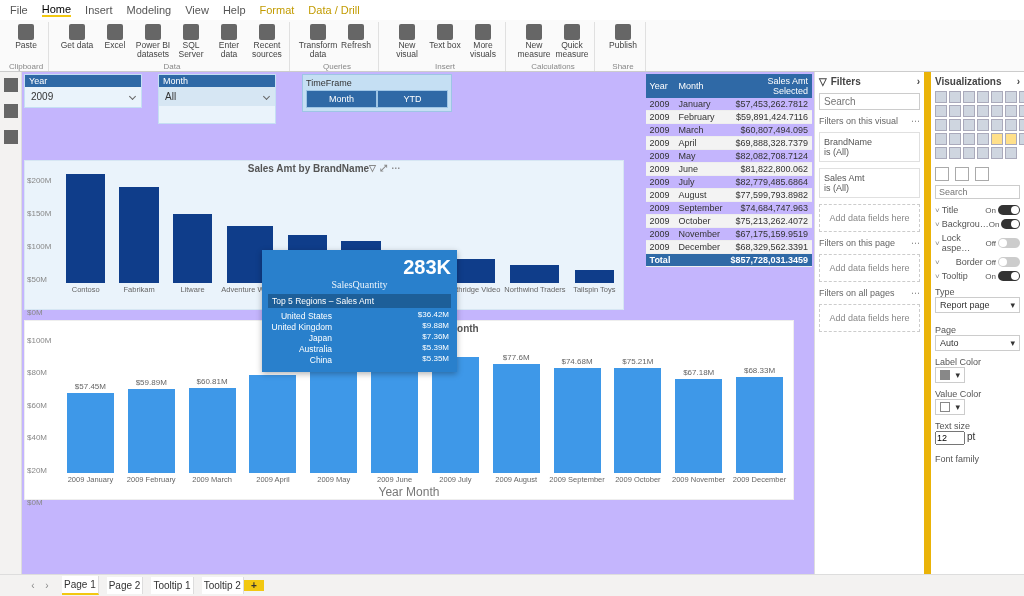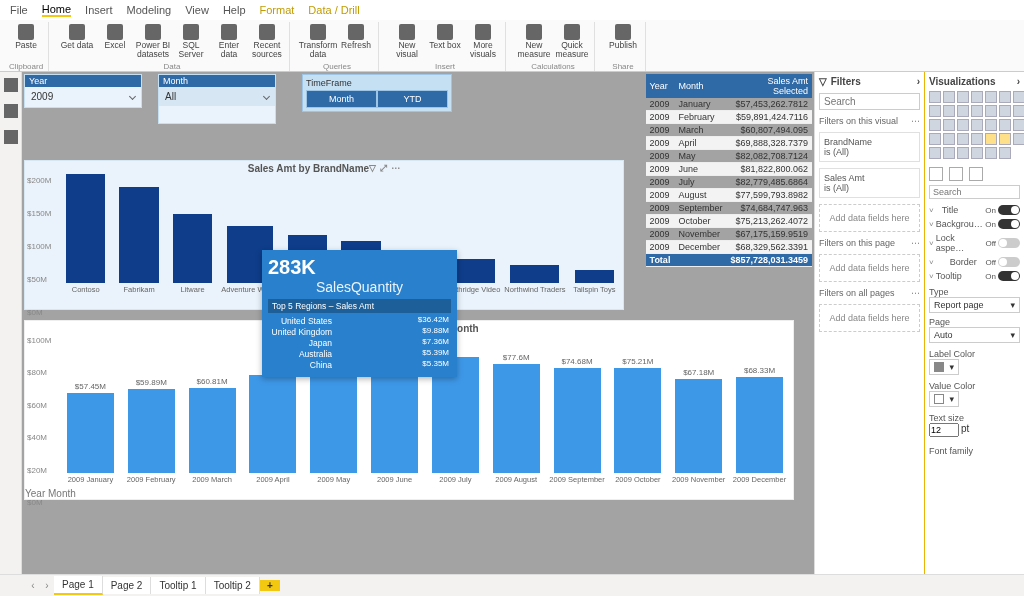--- a/index.html
+++ b/index.html
@@ -17,23 +17,23 @@
 .ribbon-btn .ico { width: 16px; height: 16px; background: #666; border-radius: 2px; margin-bottom: 1px; }
 .ribbon-btn .lbl { font-size: 8.5px; text-align: center; line-height: 1; color: #444; }
 .ribbon-group-name { font-size: 8px; color: #888; margin-top: auto; }
 .clip-col { display: flex; flex-direction: column; font-size: 9px; gap: 0; }
 .clip-col span { padding: 0 2px; cursor: pointer; }
 
 
 .canvas { display: flex; height: calc(596px - 72px - 22px); }
 .left-rail { width: 22px; background: #f3f2f1; border-right: 1px solid #ddd; display: flex; flex-direction: column; align-items: center; padding-top: 6px; gap: 12px; }
 .left-rail div { width: 14px; height: 14px; background: #666; cursor: pointer; }
-.report { flex: 1; position: relative; background: #a3a3a3; overflow: hidden; }
+.report { flex: 1; position: relative; background: #c4b5fd; overflow: hidden; }
 .filters { width: 110px; border-left: 1px solid #ddd; padding: 4px; font-size: 10px; background: #fff; display: flex; flex-direction: column; gap: 6px; }
-.vis-pane { width: 100px; border-left: 1px solid #eab308; background: #fff; font-size: 10px; padding: 4px; display: flex; flex-direction: column; }
+.vis-pane { width: 100px; border-left: 7px solid #eab308; background: #fff; font-size: 10px; padding: 4px; display: flex; flex-direction: column; }
 
 
 .slicer { position: absolute; background: #eaf3fb; border: 1px solid #c5dff3; font-size: 10px; }
 .slicer .hdr { background: #2f69a6; color: #fff; padding: 1px 4px; font-size: 9px; }
 .slicer .val { padding: 4px 6px; display: flex; justify-content: space-between; align-items: center; }
 .chev { border: solid #666; border-width: 0 1px 1px 0; padding: 2px; transform: rotate(45deg); }
 
 .tf { position: absolute; background: #c5dff3; border: 1px solid #9ec5e5; font-size: 9px; padding: 3px; }
 .tf-row { display: flex; margin-top: 2px; }
 .tf-row span { flex: 1; text-align: center; padding: 3px; background: #2f69a6; color: #fff; border: 1px solid #9ec5e5; cursor: pointer; font-size: 9px; }
@@ -51,26 +51,26 @@
 .chart.plain { background: #fff; border-color: #eee; }
 .chart-hdr { padding: 2px 6px; color: #555; font-weight: 600; display: flex; justify-content: center; align-items: center; font-size: 10px; }
 .chart-icons { display: flex; gap: 4px; font-size: 9px; color: #888; }
 .bar-area { position: relative; height: calc(100% - 16px); display: flex; align-items: flex-end; padding: 0 4px 14px 36px; gap: 4px; }
 .ylab { position: absolute; left: 2px; font-size: 8px; color: #888; }
 .bar { flex: 1; display: flex; flex-direction: column; align-items: center; }
 .bar .fill { width: 80%; background: #0f3d8a; }
 .bar .fill.blue2 { background: #3e98e8; }
 .bar .xl { font-size: 7.5px; color: #666; text-align: center; margin-top: 2px; white-space: nowrap; }
 .bar .vl { font-size: 8px; color: #666; margin-bottom: 2px; }
-.xaxis { position: absolute; bottom: 0; width: 100%; text-align: left; font-size: 10px; color: #777; }
+.xaxis { position: absolute; bottom: 0; width: 100%; text-align: center; font-size: 12px; color: #777; }
 
 
 .ttcard { position: absolute; background: #2980cc; color: #fff; font-size: 10px; padding: 6px; width: 195px; box-shadow: 0 2px 6px rgba(0,0,0,0.3); z-index: 10; }
-.ttcard .big { font-size: 20px; font-weight: 600; text-align: left; }
-.ttcard .sub { font-size: 14px; text-align: center; margin-bottom: 4px; opacity: .9; }
+.ttcard .big { font-size: 20px; font-weight: 600; text-align: right; }
+.ttcard .sub { font-size: 10px; text-align: center; margin-bottom: 4px; opacity: .9; font-family: Liberation Serif, serif; }
 .tt-hdr { background: #1d5f99; padding: 2px 4px; font-size: 8.5px; margin-bottom: 3px; }
 .tt-row { display: flex; align-items: center; font-size: 8.5px; gap: 4px; margin-bottom: 1px; }
 .tt-row .name { flex: 0 0 64px; text-align: right; }
 .tt-row .barw { flex: 1; position: relative; height: 10px; }
 .tt-row .barf { height: 10px; background: #0f3d8a; }
 .tt-row .val { position: absolute; right: 2px; top: -1px; font-size: 8px; color: #fff; }
 
 
 .filters-hdr { display: flex; align-items: center; font-weight: 600; color: #444; gap: 4px; }
 .filters input { width: 100%; font-size: 10px; padding: 2px 4px; border: 1px solid #ccc; }
@@ -89,21 +89,21 @@
 .prop .tog { width: 22px; height: 10px; background: #333; border-radius: 5px; position: relative; }
 .prop .tog::after { content: ''; width: 8px; height: 8px; background: #fff; border-radius: 50%; position: absolute; right: 1px; top: 1px; }
 .prop .tog.off { background: #ccc; }
 .prop .tog.off::after { left: 1px; right: auto; }
 .prop .chv { font-size: 8px; color: #888; }
 .drop { border: 1px solid #ccc; padding: 2px 4px; font-size: 9px; display: flex; justify-content: space-between; }
 
 
 .pagebar { position: absolute; bottom: 0; height: 22px; width: 100%; background: #f3f2f1; border-top: 1px solid #ddd; display: flex; align-items: center; font-size: 10px; padding-left: 26px; }
 .pagebar .nav { width: 14px; text-align: center; color: #888; cursor: pointer; }
-.pagebar .tab { padding: 3px 8px; border-right: 1px solid #ddd; background: #fff; cursor: pointer; }
+.pagebar .tab { padding: 3px 2px; border-right: 1px solid #ddd; background: #fff; cursor: pointer; margin-left: 8px; }
 .pagebar .tab.active { border-bottom: 2px solid #f2c811; background: #fff; }
 .pagebar .add { width: 20px; text-align: center; background: #f2c811; cursor: pointer; font-weight: bold; }
 </style>
 </head>
 <body>
 
 <div class="ribbon-tabs">
   <span>File</span>
   <span class="active">Home</span>
   <span>Insert</span>
@@ -554,21 +554,21 @@
     </div>
     <div class="vis-fields">
       <div></div>
       <div></div>
       <div></div>
     </div>
     <input style="width: 100%; font-size: 9px; padding: 1px 3px; border: 1px solid rgb(204, 204, 204); margin-bottom: 4px;" placeholder="Search">
     <div id="vis-props">
         <div class="prop">
           <span class="chv">˅</span>
-          <span style="flex:1;margin-left:8px">Title</span>
+          <span style="flex:1;margin-left:2px">Title</span>
           <span style="font-size:8px;margin-right:2px">On</span>
           <span class="tog "></span>
         </div>
         <div class="prop">
           <span class="chv">˅</span>
           <span style="flex:1;margin-left:2px">Backgrou…</span>
           <span style="font-size:8px;margin-right:2px">On</span>
           <span class="tog "></span>
         </div>
         <div class="prop">
@@ -588,21 +588,21 @@
           <span style="flex:1;margin-left:2px">Tooltip</span>
           <span style="font-size:8px;margin-right:2px">On</span>
           <span class="tog "></span>
         </div>
       </div>
     <div style="font-size:9px;color:#555;margin-top:4px">Type</div>
     <div class="drop">
         <span>Report page</span>
         <span>▾</span>
       </div>
-    <div style="font-size:9px;color:#555;margin-top:4px">Page</div>
+    <div style="font-size:9px;color:#555;margin-top:12px">Page</div>
     <div class="drop">
         <span>Auto</span>
         <span>▾</span>
       </div>
     <div style="font-size:9px;color:#555;margin-top:6px">Label Color</div>
     <div class="drop" style="width:30px">
         <span style="width:10px;height:10px;background:#888;display:inline-block"></span>
         <span>▾</span>
       </div>
     <div style="font-size:9px;color:#555;margin-top:6px">Value Color</div>

